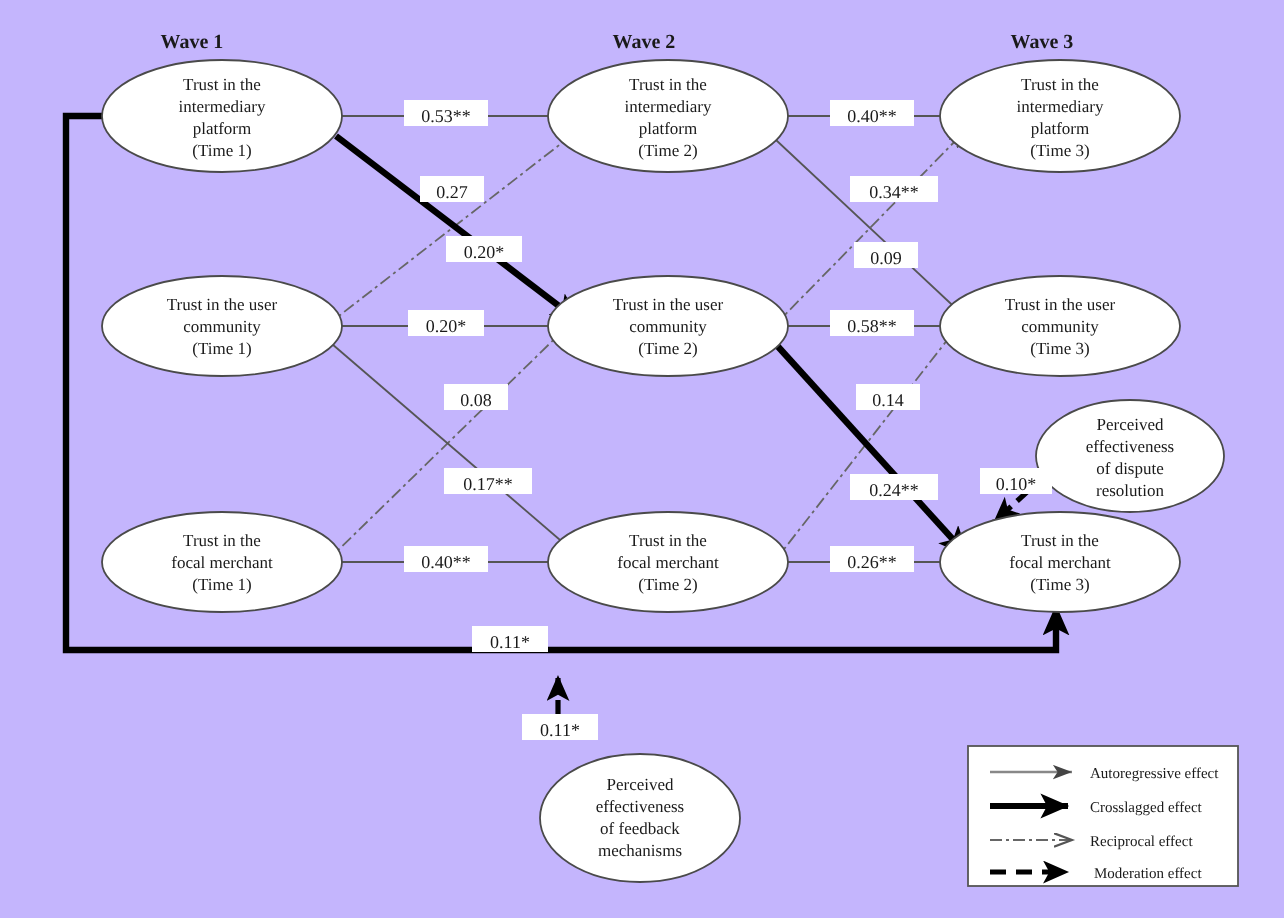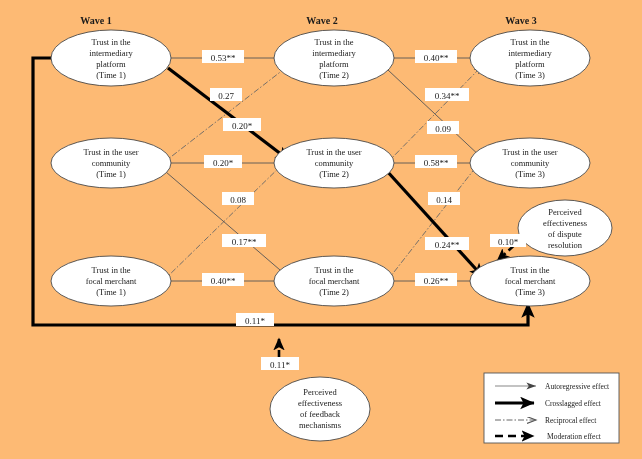--- a/index.html
+++ b/index.html
@@ -1,21 +1,21 @@
 <!DOCTYPE html>
 <html><head>
 <meta charset="utf-8">
 <style>
   html,body{margin:0;padding:0;background:#ffffff;}
   body{
     font-family:"Liberation Serif", serif;
     width:642px;height:459px;overflow:hidden;
   }
   #diagram-root{
-    position:relative;width:642px;height:459px;background:#fdba74;
+    position:relative;width:642px;height:459px;background:#c4b5fd;
   }
   svg#diagram-svg{position:absolute;left:0;top:0;width:642px;height:459px;}
   text{font-family:"Liberation Serif", serif;fill:#1a1a1a;}
   .node-text{font-size:8.5px;text-anchor:middle;}
   .wave-header{font-size:10px;font-weight:bold;text-anchor:middle;}
   .coef{font-size:9px;text-anchor:middle;}
   .legend-text{font-size:7.5px;text-anchor:start;}
   .ellipse-shape{fill:#ffffff;stroke:#4a4a4a;stroke-width:0.9;}
   .path-auto{stroke:#555;stroke-width:0.9;fill:none;}
   .path-cross{stroke:#000;stroke-width:3.2;fill:none;}

